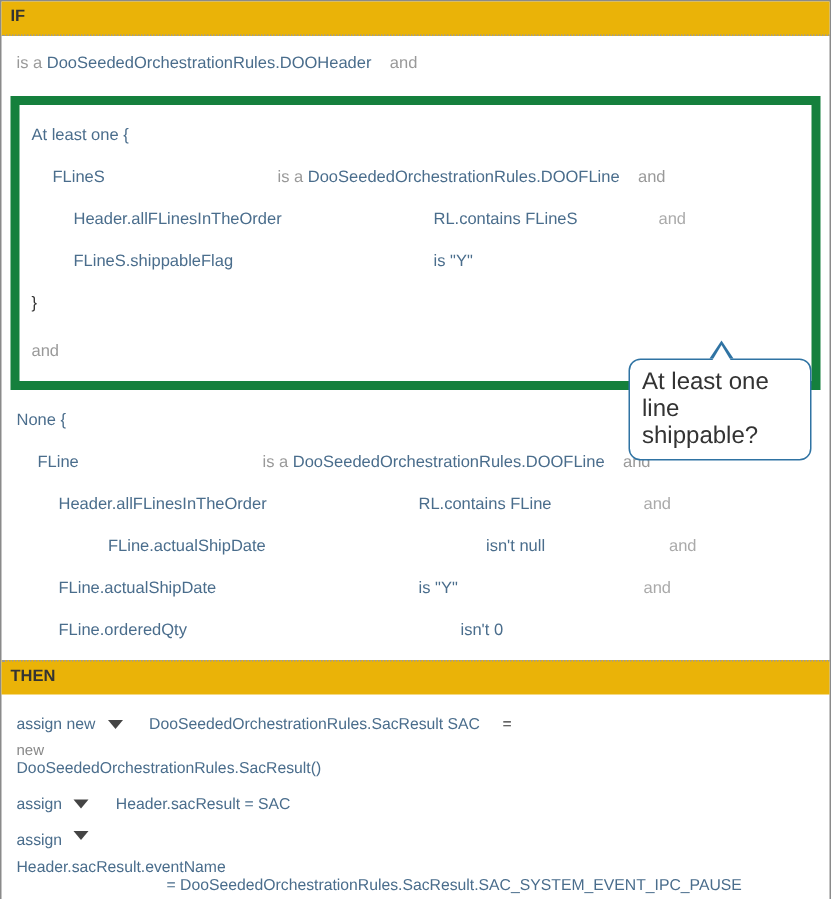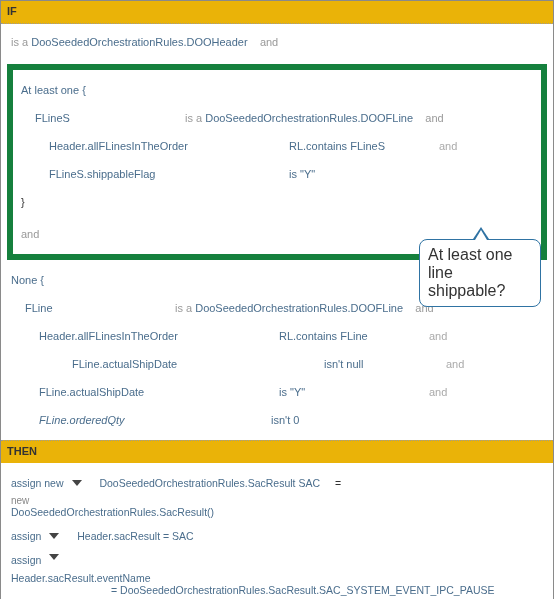--- a/index.html
+++ b/index.html
@@ -197,21 +197,21 @@
         </div>
         <div class="row">
           <div style="width:240px;" class="blue-link">FLine.actualShipDate</div>
           <div style="width:150px;">
             <span class="blue-link">is</span>
             <span class="blue-link">"Y"</span>
           </div>
           <div class="col-right">and</div>
         </div>
         <div class="row">
-          <div style="width:232px;font-style:italic;" class="blue-link">FLine.orderedQty</div>
+          <div style="width:268px;" class="blue-link">FLine.orderedQty</div>
           <div style="width:150px;">
             <span class="blue-link">isn't</span>
             <span class="blue-link">0</span>
           </div>
         </div>
       </div>
     </div>
   </div>
 
   <div class="section-label dotted-top">THEN</div>

